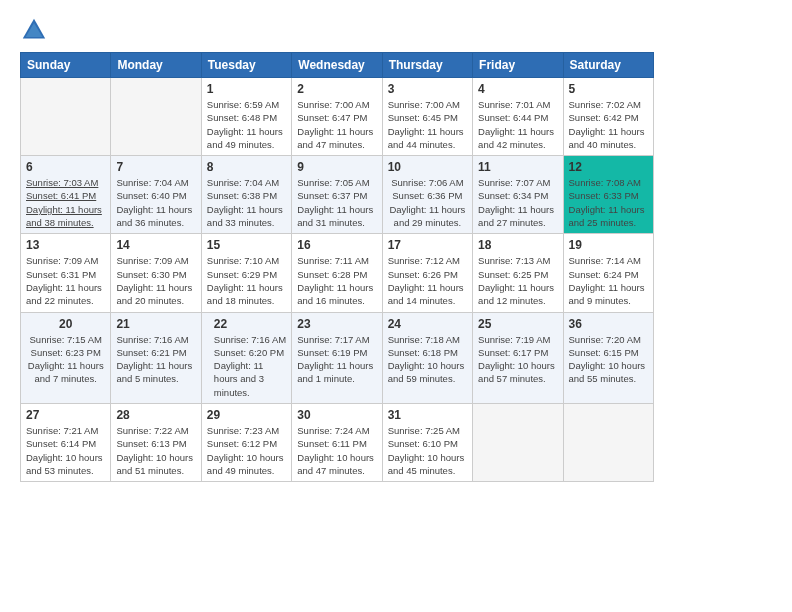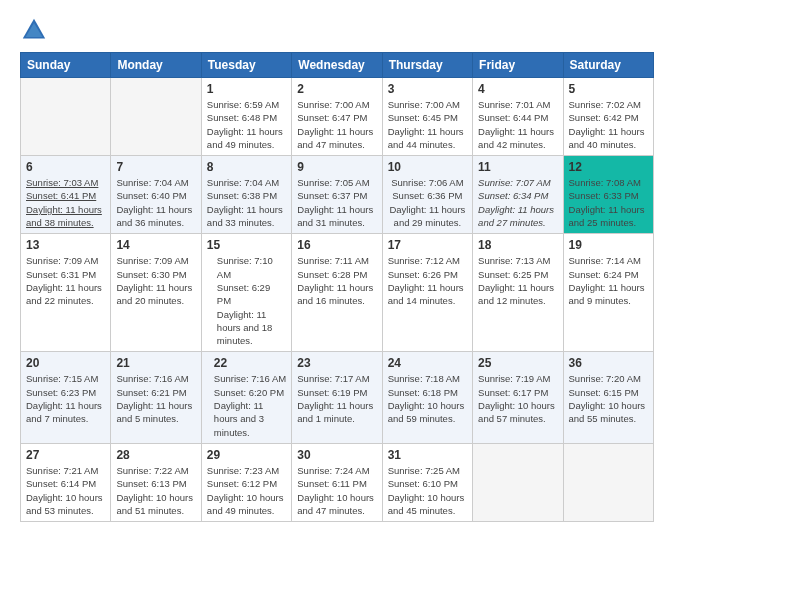--- a/index.html
+++ b/index.html
@@ -196,21 +196,21 @@
 Daylight: 11 hours and 31 minutes.</div>
           </td>
           <td style="background: rgb(240, 244, 250); margin-top: 9px;">
             <span class="day-number">10</span>
             <div class="day-info" style="white-space: pre-line; text-align: center;">Sunrise: 7:06 AM
 Sunset: 6:36 PM
 Daylight: 11 hours and 29 minutes.</div>
           </td>
           <td style="background: rgb(240, 244, 250);">
             <span class="day-number">11</span>
-            <div class="day-info" style="white-space: pre-line; font-style: italic;">Sunrise: 7:07 AM
+            <div class="day-info" style="white-space: pre-line;">Sunrise: 7:07 AM
 Sunset: 6:34 PM
 Daylight: 11 hours and 27 minutes.</div>
           </td>
           <td style="background: #14b8a6;">
             <span class="day-number">12</span>
             <div class="day-info" style="white-space: pre-line;">Sunrise: 7:08 AM
 Sunset: 6:33 PM
 Daylight: 11 hours and 25 minutes.</div>
           </td>
         </tr>
@@ -222,21 +222,21 @@
 Daylight: 11 hours and 22 minutes.</div>
           </td>
           <td>
             <span class="day-number">14</span>
             <div class="day-info" style="white-space: pre-line;">Sunrise: 7:09 AM
 Sunset: 6:30 PM
 Daylight: 11 hours and 20 minutes.</div>
           </td>
           <td>
             <span class="day-number">15</span>
-            <div class="day-info" style="white-space: pre-line; margin-left: 10px;">Sunrise: 7:10 AM
+            <div class="day-info" style="white-space: pre-line;">Sunrise: 7:10 AM
 Sunset: 6:29 PM
 Daylight: 11 hours and 18 minutes.</div>
           </td>
           <td>
             <span class="day-number">16</span>
             <div class="day-info" style="white-space: pre-line;">Sunrise: 7:11 AM
 Sunset: 6:28 PM
 Daylight: 11 hours and 16 minutes.</div>
           </td>
           <td>
@@ -252,21 +252,21 @@
 Daylight: 11 hours and 12 minutes.</div>
           </td>
           <td>
             <span class="day-number">19</span>
             <div class="day-info" style="white-space: pre-line;">Sunrise: 7:14 AM
 Sunset: 6:24 PM
 Daylight: 11 hours and 9 minutes.</div>
           </td>
         </tr>
         <tr>
-          <td style="background: rgb(240, 244, 250);">
+          <td style="background: rgb(240, 244, 250); text-align: center;">
             <span class="day-number">20</span>
             <div class="day-info" style="white-space: pre-line;">Sunrise: 7:15 AM
 Sunset: 6:23 PM
 Daylight: 11 hours and 7 minutes.</div>
           </td>
           <td style="background: rgb(240, 244, 250);">
             <span class="day-number">21</span>
             <div class="day-info" style="white-space: pre-line;">Sunrise: 7:16 AM
 Sunset: 6:21 PM
 Daylight: 11 hours and 5 minutes.</div>

